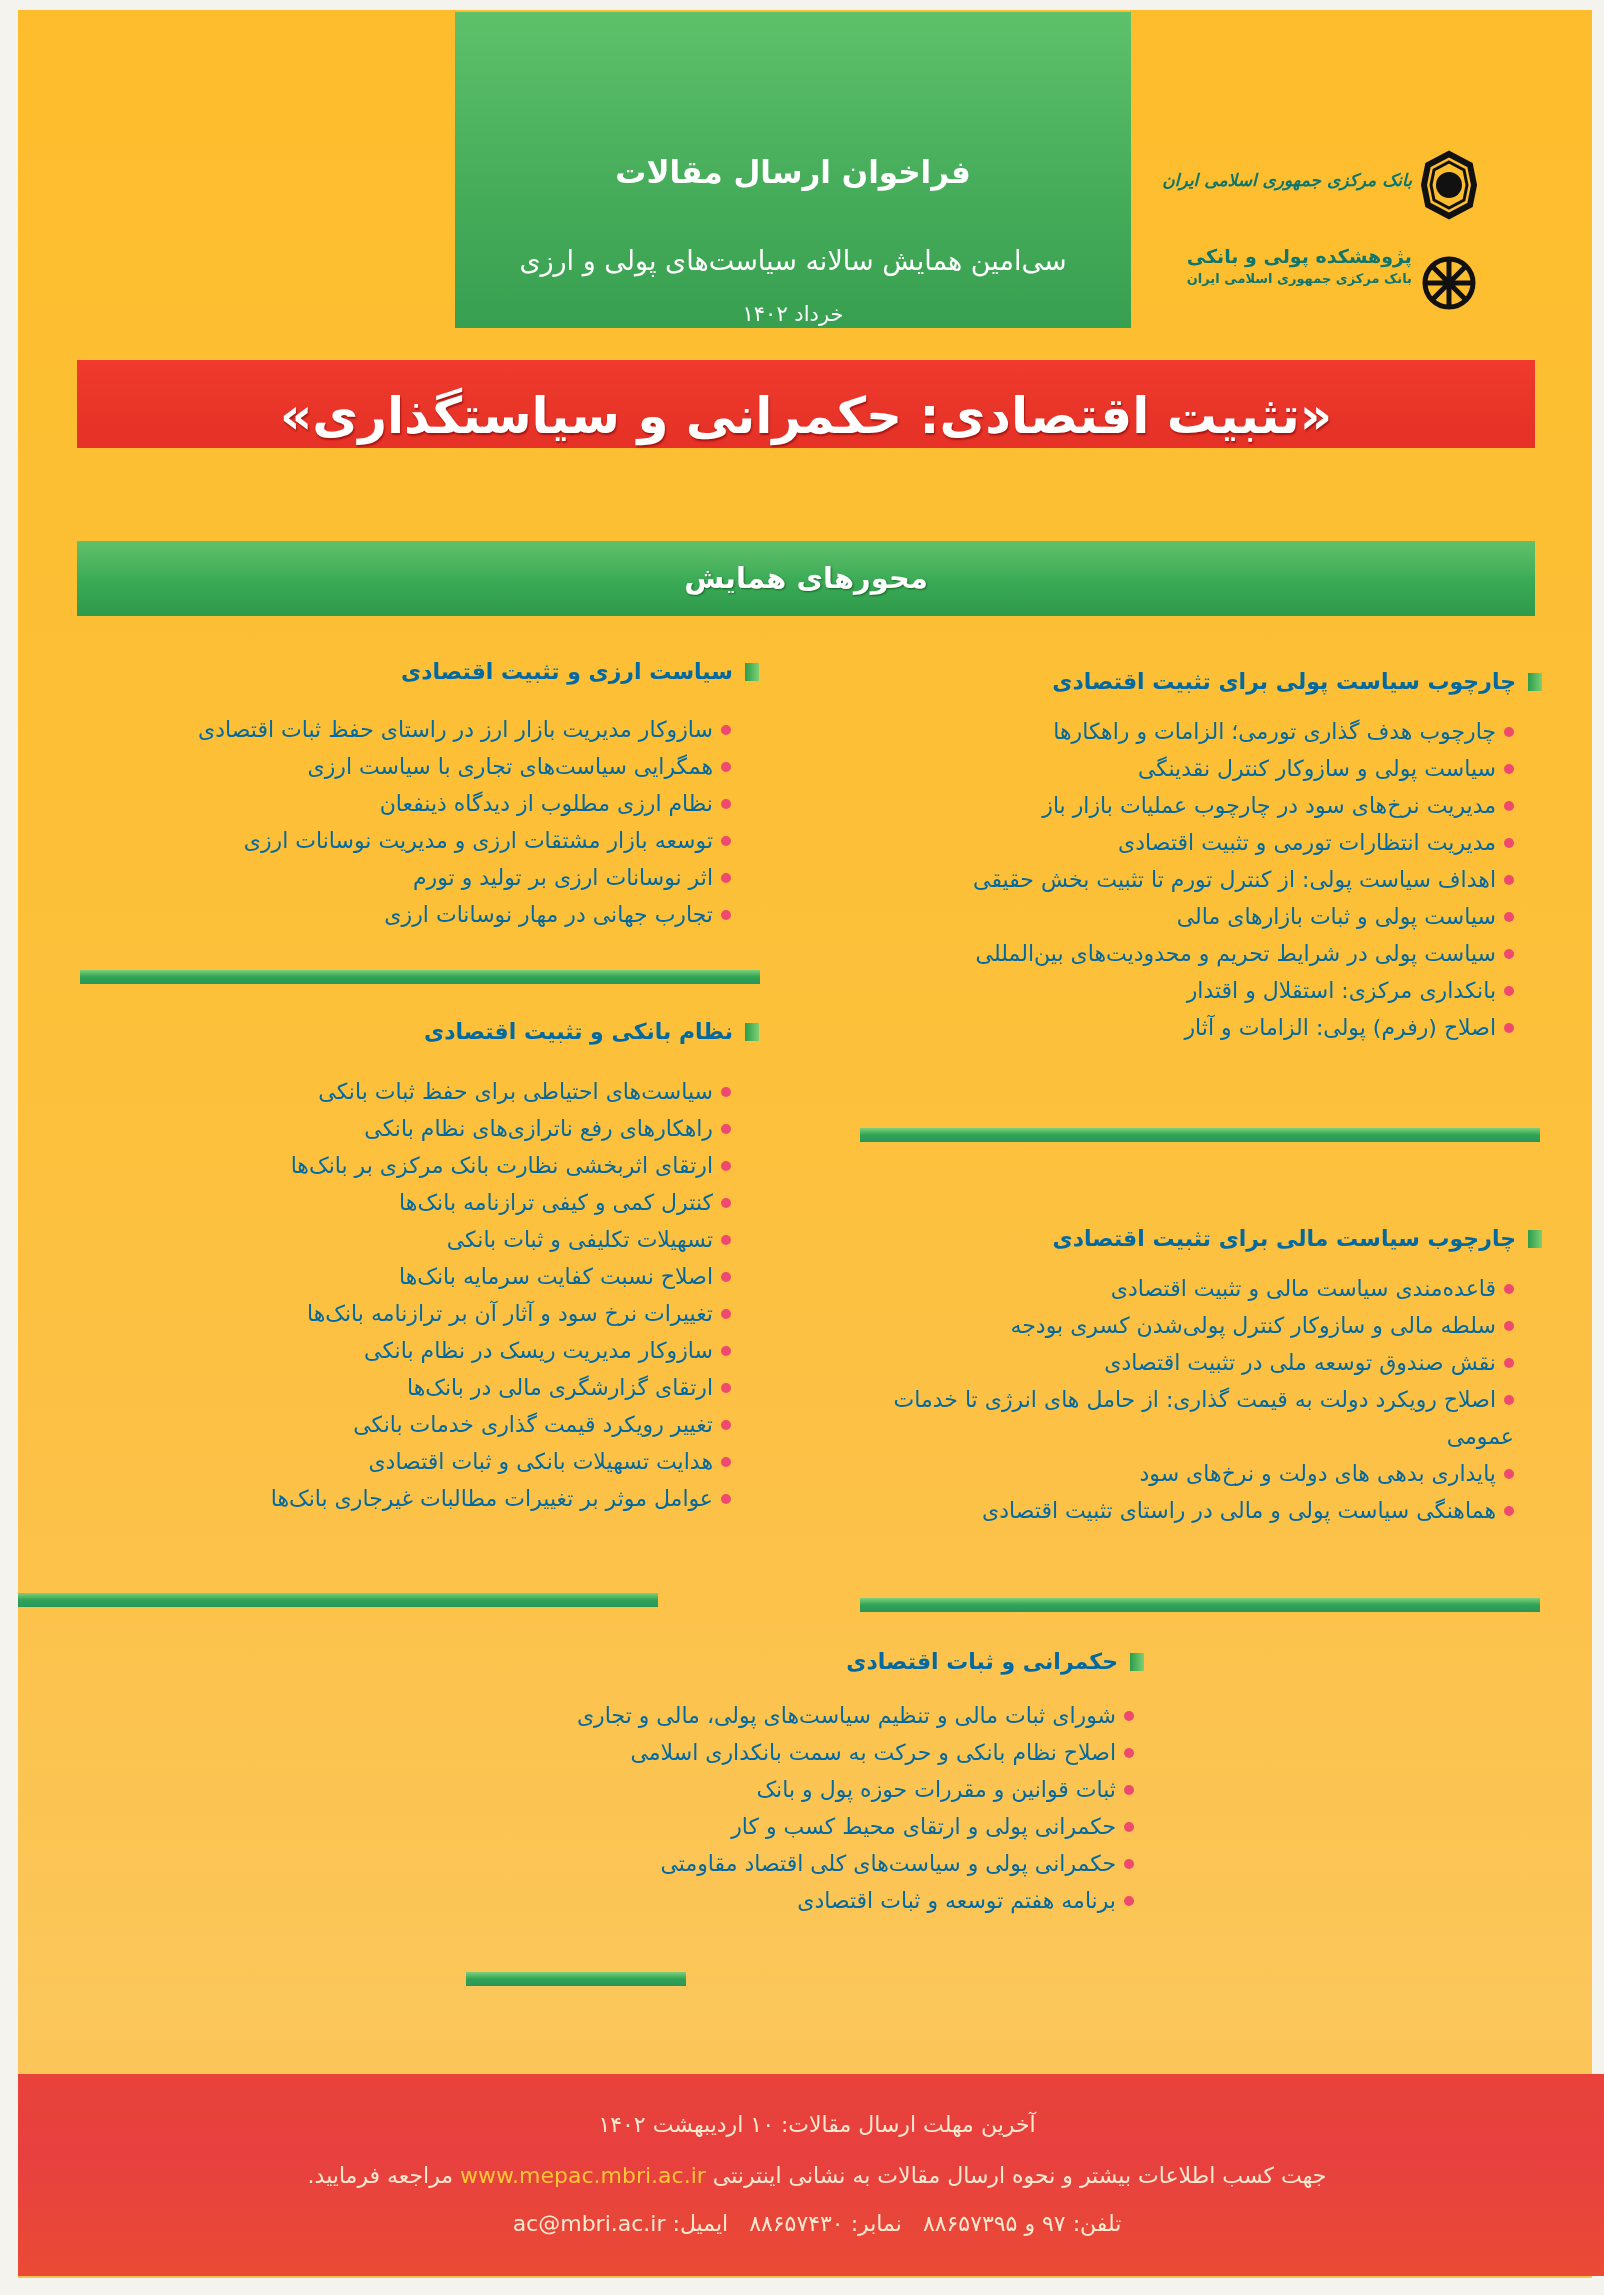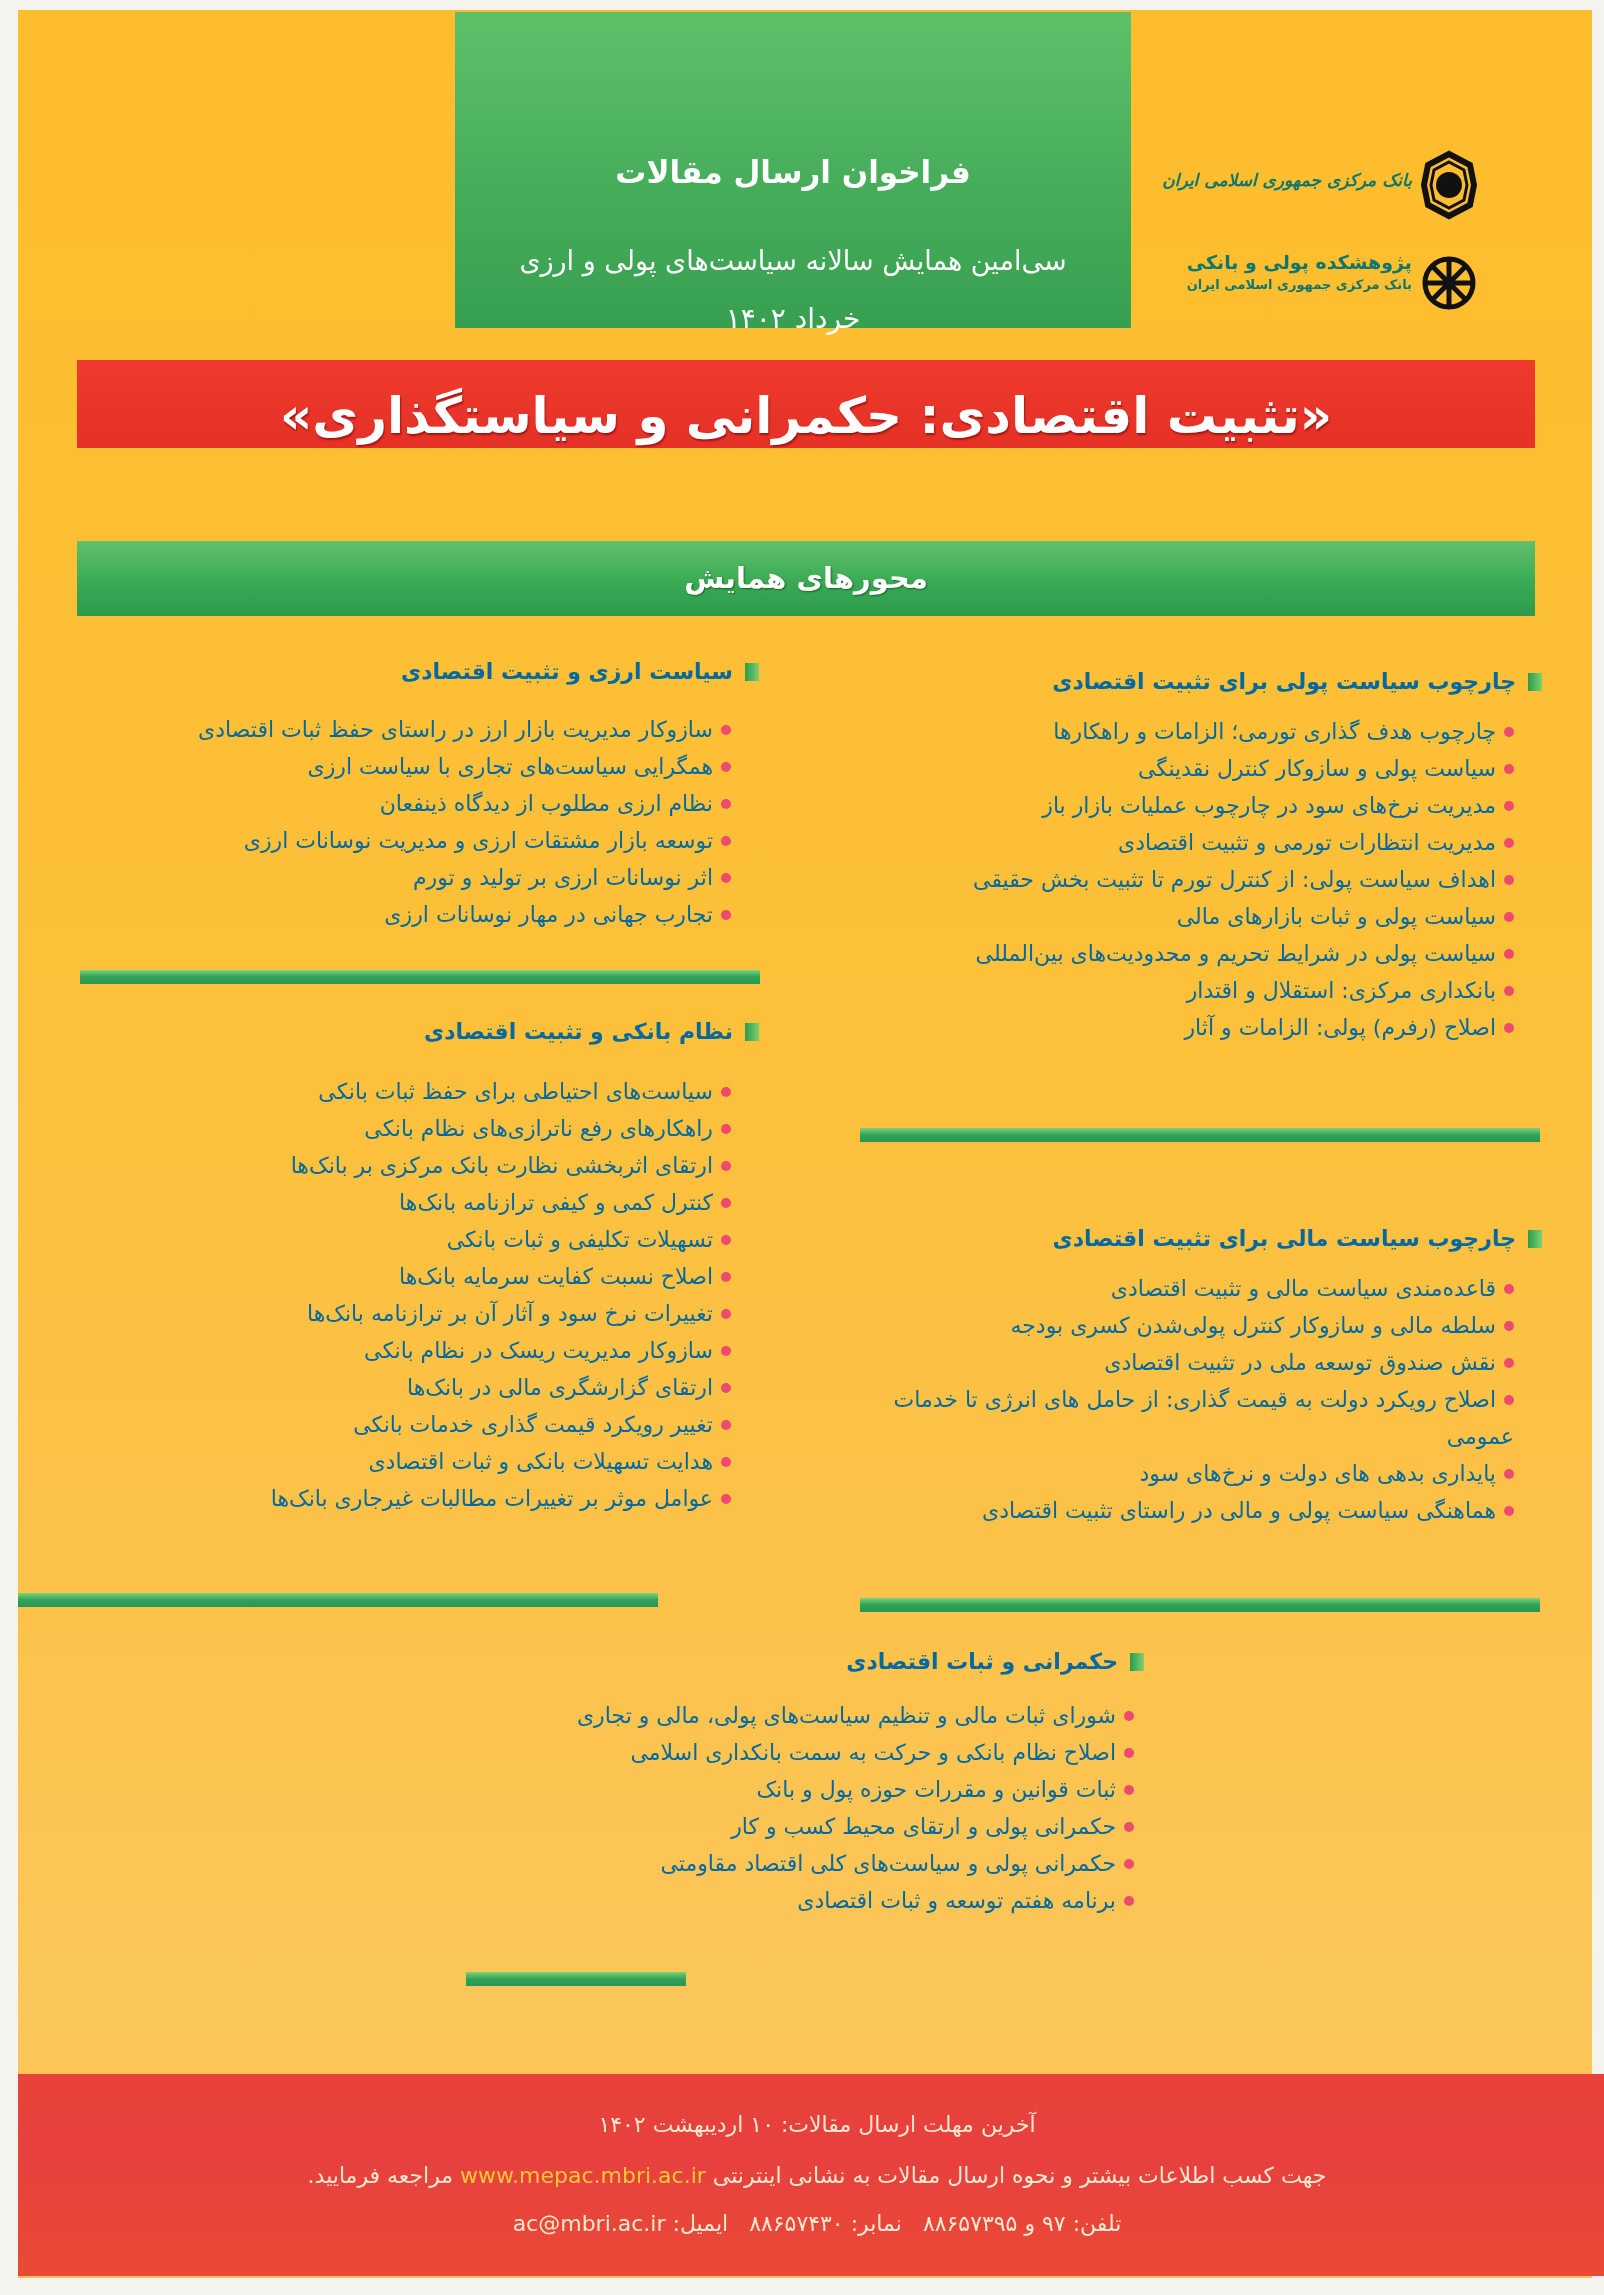--- a/index.html
+++ b/index.html
@@ -12,29 +12,29 @@
     position:absolute; left:18px; top:10px; width:1574px; height:2268px;
     background: linear-gradient(180deg, #fdbd2c 0%, #fcc03a 45%, #fcc24a 70%, #fbc65a 88%, #fbc052 100%);
   }
   .top-green {
     position:absolute; left:455px; top:12px; width:676px; height:316px;
     background: linear-gradient(180deg, #5ec16a 0%, #44ab59 60%, #37a050 100%);
     color:#fff; text-align:center; direction:rtl;
   }
   .top-green .call { position:absolute; left:0; right:0; top:142px; font-size:31px; font-weight:bold; }
   .top-green .conf { position:absolute; left:0; right:0; top:233px; font-size:27px; }
-  .top-green .date { position:absolute; left:0; right:0; top:290px; font-size:28px; }
+  .top-green .date { position:absolute; left:0; right:0; top:290px; font-size:21px; }
 
   .logo-block { position:absolute; direction:rtl; color:#0f766e; }
   .logo1 { left:1188px; top:150px; width:290px; height:70px; }
   .logo2 { left:1188px; top:245px; width:290px; height:80px; }
   .logo-mark { position:absolute; right:0; top:0; width:58px; height:70px; }
   .logo-text { position:absolute; right:66px; top:0; text-align:right; white-space:nowrap; }
   .logo1 .logo-text { top:20px; font-size:17px; font-weight:bold; font-style:italic; }
-  .logo2 .logo-text .l1 { font-size:19px; font-weight:bold; display:block; margin-top:6px; }
+  .logo2 .logo-text .l1 { font-size:19px; font-weight:bold; display:block; }
   .logo2 .logo-text .l2 { font-size:13px; font-weight:bold; display:block; margin-top:4px; }
 
   .title-band {
     position:absolute; left:77px; top:360px; width:1458px; height:88px;
     background: linear-gradient(180deg, #ef3a2d 0%, #e53126 100%);
     color:#fff; text-align:center; direction:rtl;
     font-size:50px; font-weight:bold; line-height:112px;
     text-shadow: 1px 2px 2px rgba(120,0,0,0.6);
   }
   .axes-band {

